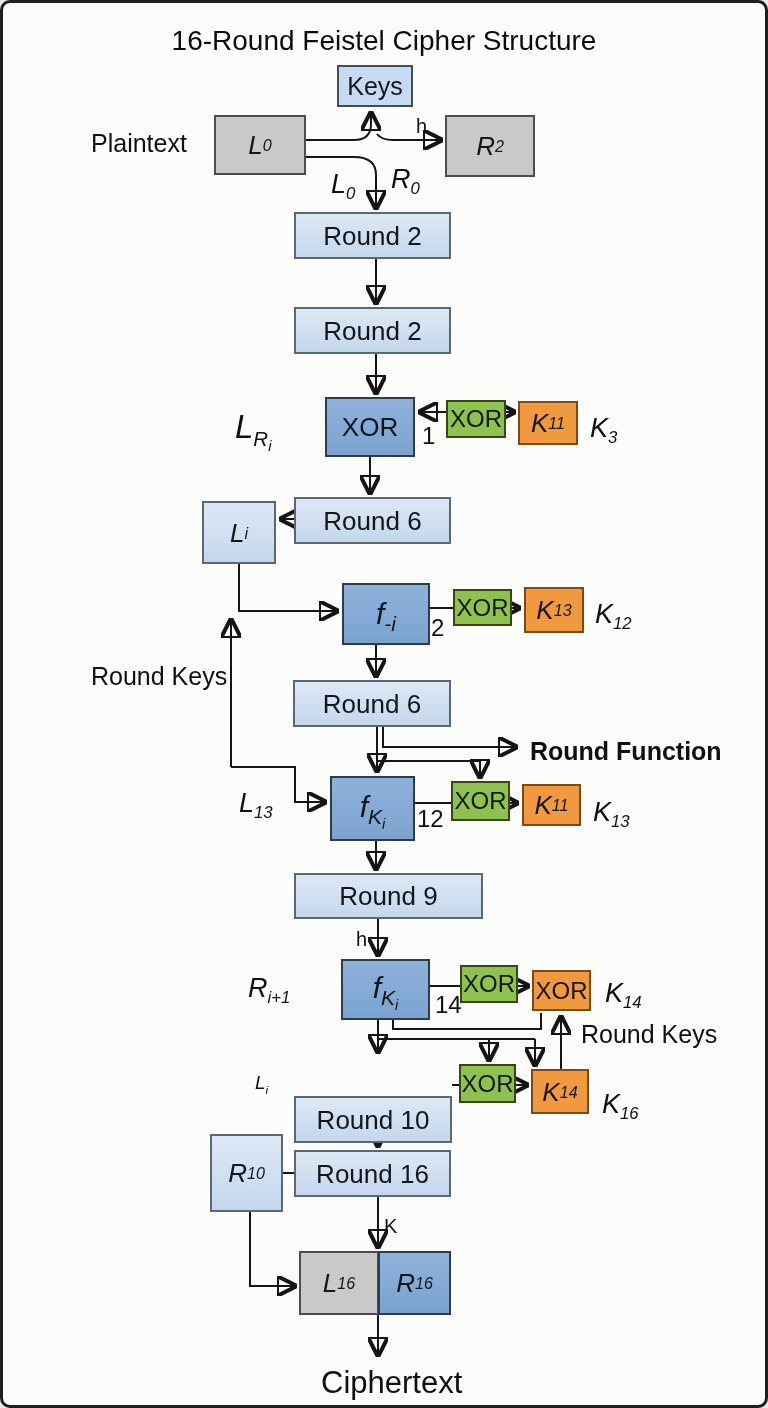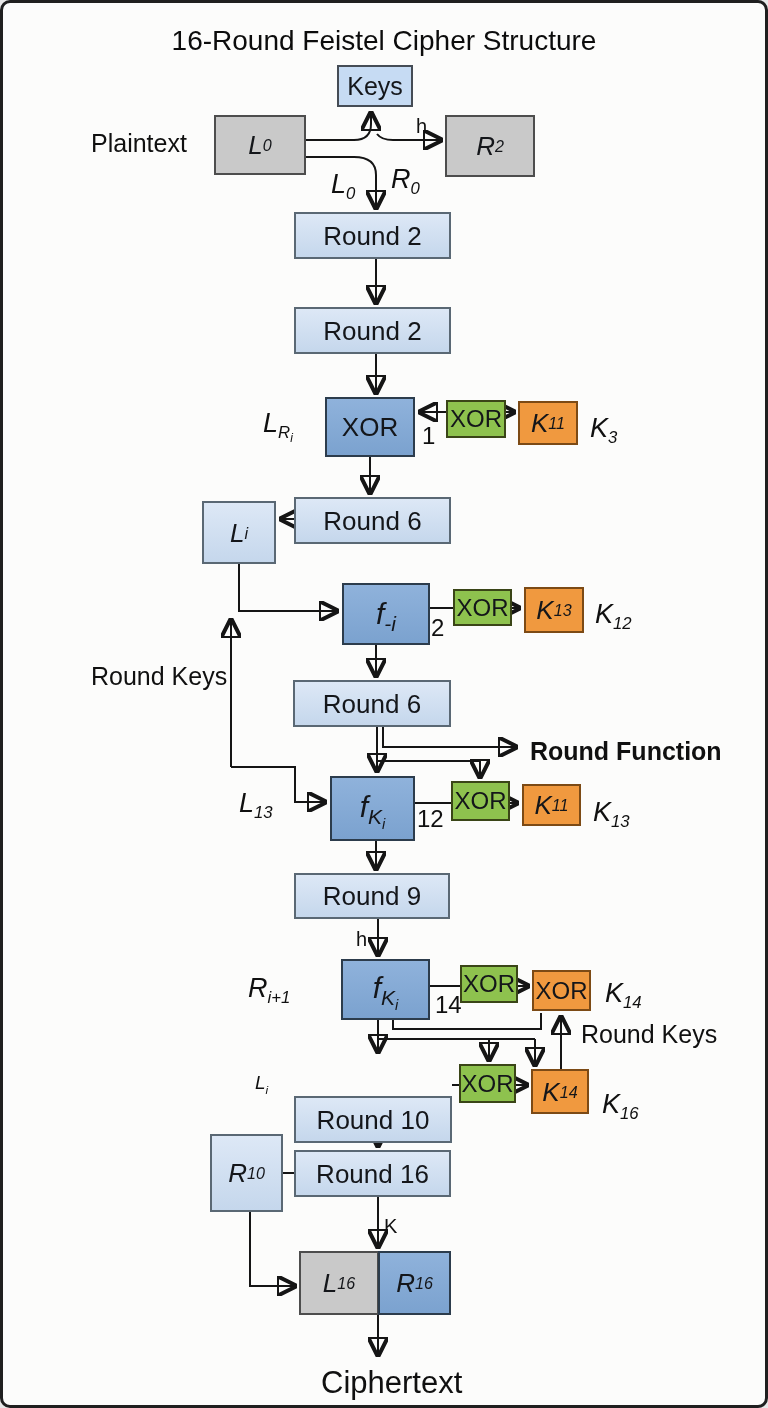--- a/index.html
+++ b/index.html
@@ -108,21 +108,21 @@
       <i>R</i>
       <sub>2</sub>
     </div>
 
   <span class="lbl math" style="left:328px;top:168px;font-size:27px;"><i>L</i><sub>0</sub></span>
   <span class="lbl math" style="left:388px;top:163px;font-size:27px;"><i>R</i><sub>0</sub></span>
 
   <div class="box lightblue" style="left:291px;top:209px;width:157px;height:47px;">Round 2</div>
   <div class="box lightblue" style="left:291px;top:304px;width:157px;height:47px;">Round 2</div>
 
-  <span class="lbl math" style="left:260px;top:407px;font-size:27px;"><i>L</i><sub><span>R</span><sub>i</sub></sub></span>
+  <span class="lbl math" style="left:232px;top:407px;font-size:33px;"><i>L</i><sub><span>R</span><sub>i</sub></sub></span>
   <div class="box midblue" style="left:322px;top:394px;width:90px;height:60px;">XOR</div>
   <span class="lbl num" style="left:419px;top:421px;">1</span>
   <div class="box green" style="left:443px;top:397px;width:60px;height:38px;">XOR</div>
   <div class="box orange math" style="left:515px;top:398px;width:60px;height:44px;">
       <i>K</i>
       <sub>11</sub>
     </div>
   <span class="lbl math" style="left:587px;top:412px;font-size:27px;"><i>K</i><sub>3</sub></span>
 
   <div class="box lightblue math" style="left:199px;top:498px;width:74px;height:63px;">
@@ -151,21 +151,21 @@
       <span class="fmain"><i>f</i><sub><i>K</i><sub>i</sub></sub></span>
     </div>
   <span class="lbl num" style="left:414px;top:804px;">12</span>
   <div class="box green" style="left:448px;top:778px;width:59px;height:40px;">XOR</div>
   <div class="box orange math" style="left:519px;top:781px;width:59px;height:42px;">
       <i>K</i>
       <sub>11</sub>
     </div>
   <span class="lbl math" style="left:590px;top:796px;font-size:27px;"><i>K</i><sub>13</sub></span>
 
-  <div class="box lightblue" style="left:291px;top:870px;width:156px;height:46px;">Round 9</div>
+  <div class="box lightblue" style="left:291px;top:870px;width:189px;height:46px;">Round 9</div>
   <span class="lbl small" style="left:353px;top:926px;">h</span>
 
   <span class="lbl math" style="left:245px;top:972px;font-size:27px;"><i>R</i><sub>i+1</sub></span>
   <div class="box midblue" style="left:338px;top:956px;width:89px;height:61px;">
       <span class="fmain"><i>f</i><sub><i>K</i><sub>i</sub></sub></span>
     </div>
   <span class="lbl num" style="left:432px;top:990px;">14</span>
   <div class="box green" style="left:457px;top:962px;width:58px;height:38px;">XOR</div>
   <div class="box orange" style="left:529px;top:967px;width:59px;height:41px;font-size:24px;">XOR</div>
   <span class="lbl math" style="left:602px;top:977px;font-size:27px;"><i>K</i><sub>14</sub></span>

